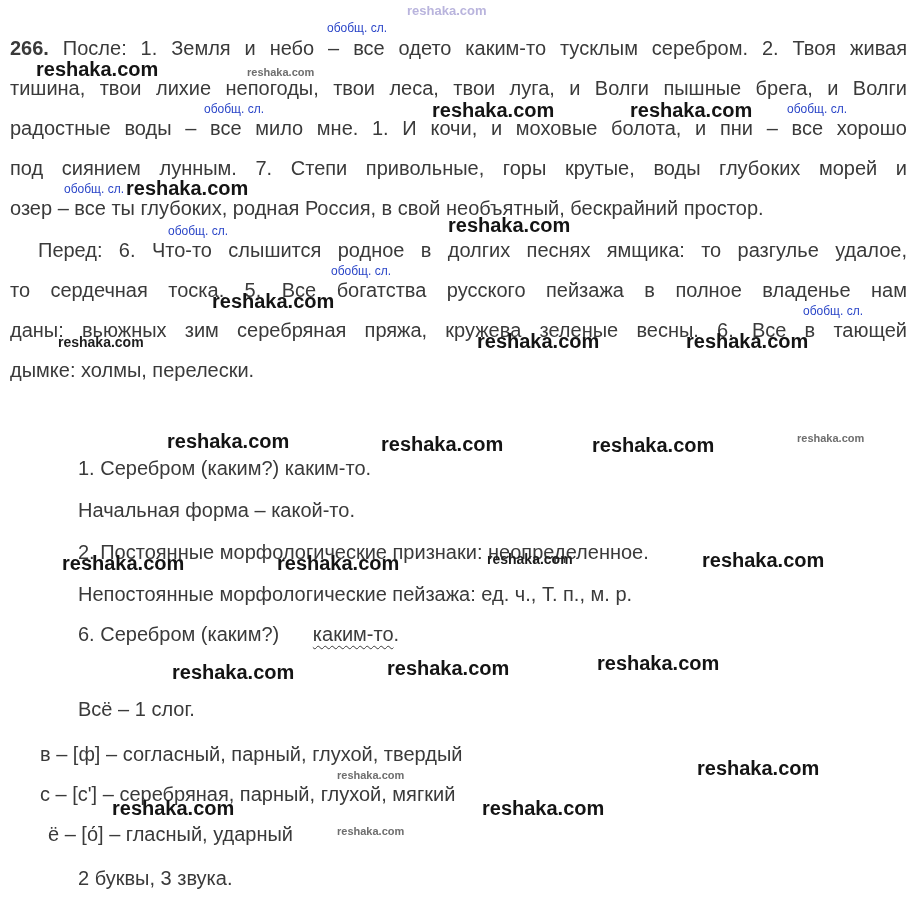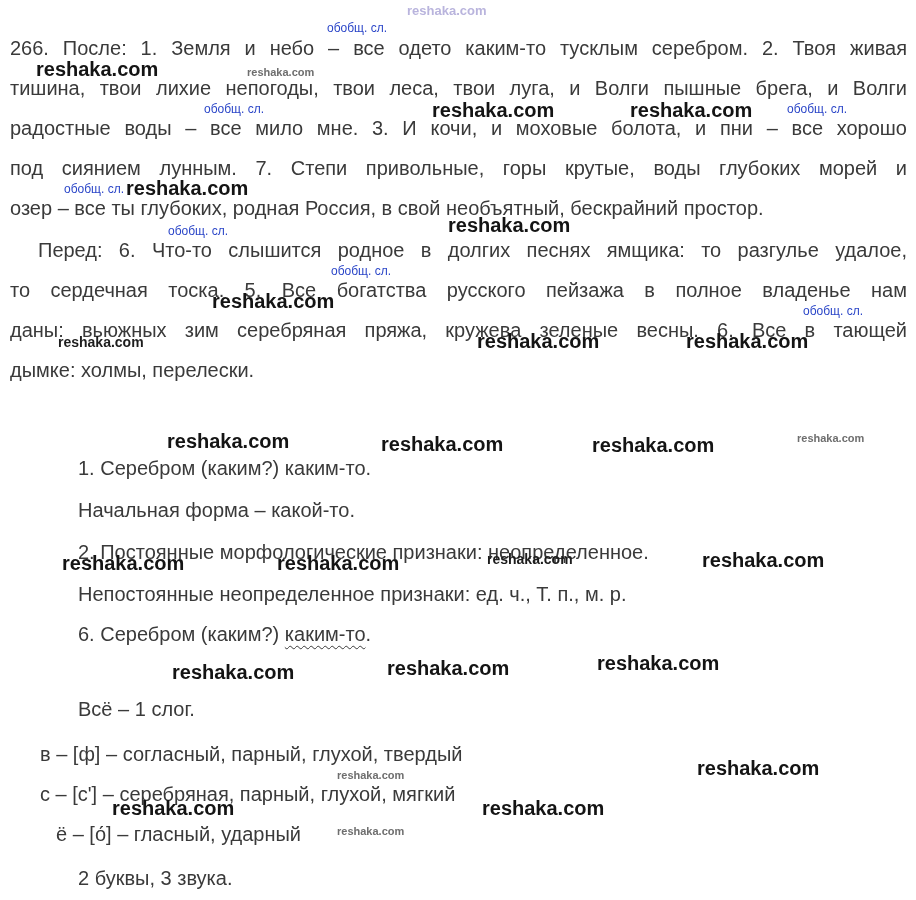--- a/index.html
+++ b/index.html
@@ -2,66 +2,66 @@
 <html><head>
 <meta charset="utf-8">
 <style>
   * { margin:0; padding:0; box-sizing:border-box; }
   html,body { background:#ffffff; }
   body { font-family:"Liberation Sans","DejaVu Sans",sans-serif; }
   #page { position:relative; width:916px; height:900px; background:#ffffff; overflow:hidden; }
 
   .tline { position:absolute; left:10px; width:897px; font-size:20px; line-height:24px; color:#3a3a3a; }
   .just  { text-align:justify; text-align-last:justify; }
-  .b     { font-weight:normal; }
+  .b     { font-weight:bold; }
 
   .aline { position:absolute; font-size:20px; line-height:24px; color:#3a3a3a; white-space:nowrap; }
 
   .ann   { position:absolute; font-size:12px; color:#2b46c8; white-space:nowrap; }
 
   .wavy  { text-decoration:underline; text-decoration-style:wavy; text-decoration-color:#3a3a3a;
-           text-decoration-thickness:1px; text-underline-offset:4px; }
+           text-decoration-thickness:1px; text-underline-offset:4px;margin-left:28px; }
 
   .wm      { position:absolute; white-space:nowrap; }
   .wm.lg   { font-weight:bold; font-size:20px; color:#141414; }
   .wm.md   { font-weight:bold; font-size:14px; color:#1d1d1d; }
   .wm.sm   { font-weight:bold; font-size:11px; color:#6e6e6e; }
   .wm.top  { font-weight:bold; font-size:13px; color:#b9b4dd; }
 </style>
 </head>
 <body>
 
 <div id="page">
 
   <div class="tline just" style="top:36px">
     <span class="b">266.</span>
     <span>После: 1. Земля и небо – все одето каким-то тусклым серебром. 2. Твоя живая</span>
   </div>
   <div class="tline just" style="top:76px">тишина, твои лихие непогоды, твои леса, твои луга, и Волги пышные брега, и Волги</div>
-  <div class="tline just" style="top:116px">радостные воды – все мило мне. 3. И кочи, и моховые болота, и пни – все хорошо</div>
+  <div class="tline just" style="top:116px">радостные воды – все мило мне. 1. И кочи, и моховые болота, и пни – все хорошо</div>
   <div class="tline just" style="top:156px">под сиянием лунным. 7. Степи привольные, горы крутые, воды глубоких морей и</div>
   <div class="tline" style="top:196px">озер – все ты глубоких, родная Россия, в свой необъятный, бескрайний простор.</div>
 
   <div class="tline just" style="top:238px; text-indent:28px">Перед: 6. Что-то слышится родное в долгих песнях ямщика: то разгулье удалое,</div>
   <div class="tline just" style="top:278px">то сердечная тоска. 5. Все богатства русского пейзажа в полное владенье нам</div>
   <div class="tline just" style="top:318px">даны: вьюжных зим серебряная пряжа, кружева зеленые весны. 6. Все в тающей</div>
   <div class="tline" style="top:358px">дымке: холмы, перелески.</div>
 
   <div class="aline" style="left:78px; top:456px">1. Серебром (каким?) каким-то.</div>
   <div class="aline" style="left:78px; top:498px">Начальная форма – какой-то.</div>
   <div class="aline" style="left:78px; top:540px">2. Постоянные морфологические признаки: неопределенное.</div>
-  <div class="aline" style="left:78px; top:582px">Непостоянные неопределенное признаки: ед. ч., Т. п., м. р.</div>
+  <div class="aline" style="left:78px; top:582px">Непостоянные морфологические пейзажа: ед. ч., Т. п., м. р.</div>
   <div class="aline" style="left:78px; top:622px">
     <span>6. Серебром (каким?) </span><span class="wavy">каким-то</span><span>.</span>
   </div>
 
   <div class="aline" style="left:78px; top:697px">Всё – 1 слог.</div>
   <div class="aline" style="left:40px; top:742px">в – [ф] – согласный, парный, глухой, твердый</div>
   <div class="aline" style="left:40px; top:782px">с – [с'] – серебряная, парный, глухой, мягкий</div>
-  <div class="aline" style="left:56px; top:822px">ё – [о́] – гласный, ударный</div>
+  <div class="aline" style="left:48px; top:822px">ё – [о́] – гласный, ударный</div>
   <div class="aline" style="left:78px; top:866px">2 буквы, 3 звука.</div>
 
 <div class="ann" style="left: 327px; top: 21px;">обобщ. сл.</div>
     <div class="ann" style="left: 204px; top: 102px;">обобщ. сл.</div>
     <div class="ann" style="left: 787px; top: 102px;">обобщ. сл.</div>
     <div class="ann" style="left: 64px; top: 182px;">обобщ. сл.</div>
     <div class="ann" style="left: 168px; top: 224px;">обобщ. сл.</div>
     <div class="ann" style="left: 331px; top: 264px;">обобщ. сл.</div>
     <div class="ann" style="left: 803px; top: 304px;">обобщ. сл.</div>
     <div class="wm top" style="left: 407px; top: 3px;">reshaka.com</div>

